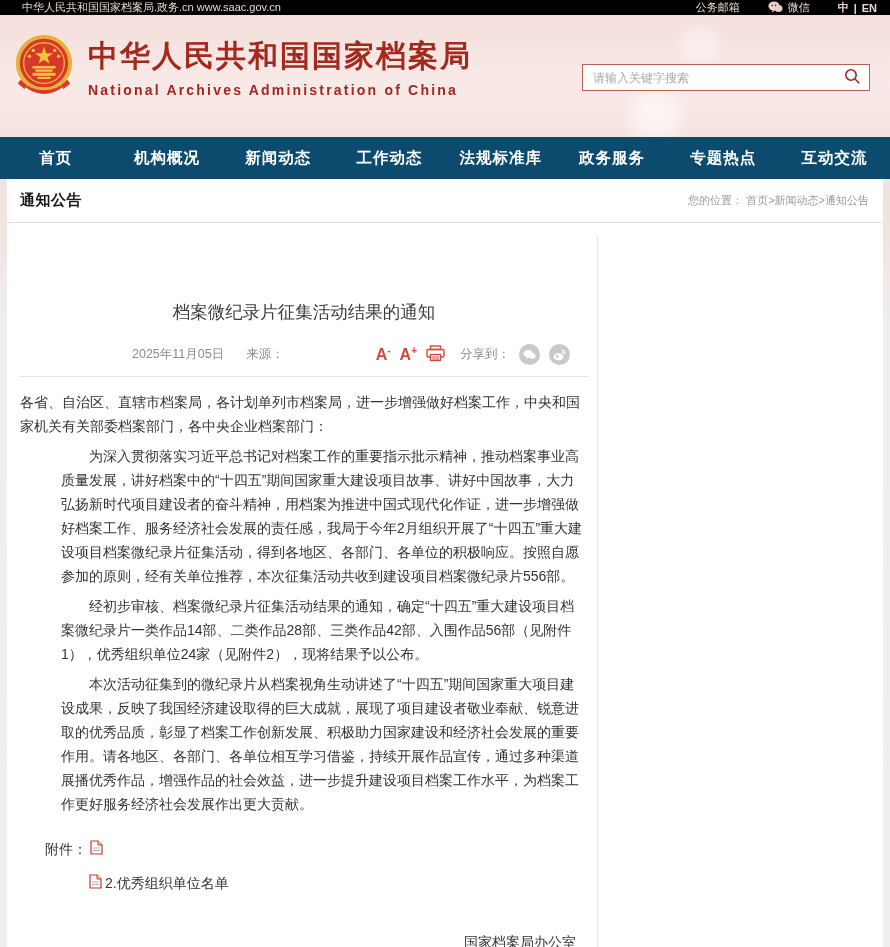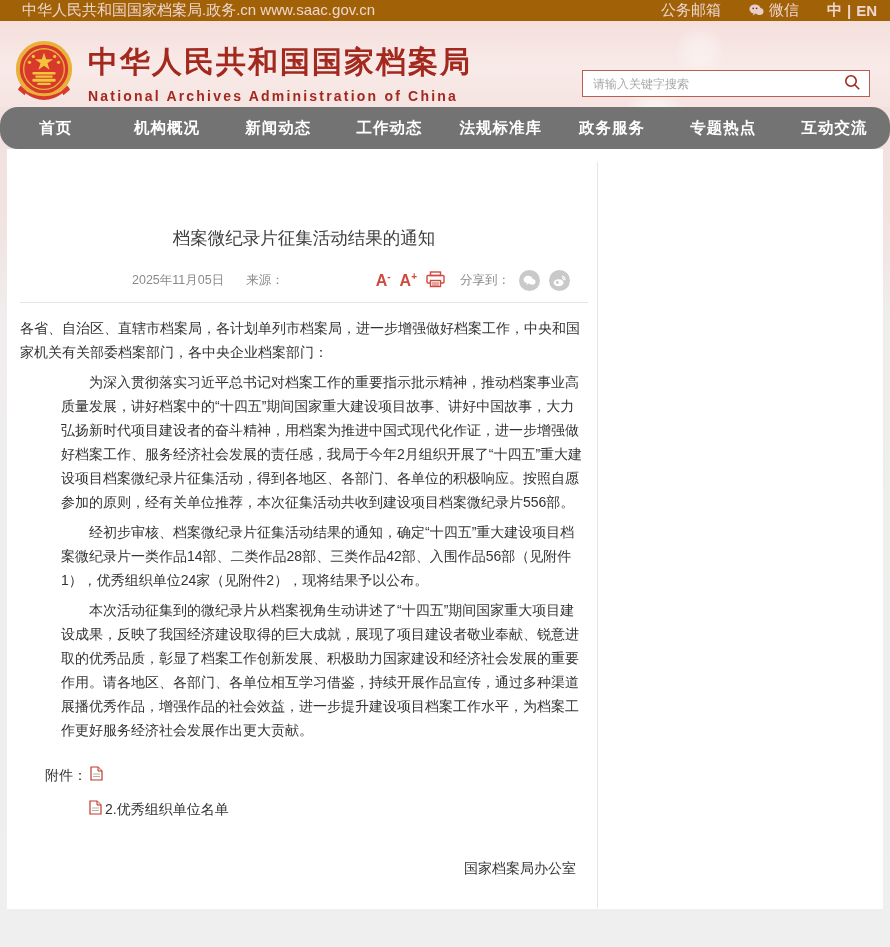--- a/index.html
+++ b/index.html
@@ -1,45 +1,45 @@
 <!DOCTYPE html>
 <html><head>
 <meta charset="utf-8">
 <style>
   * { margin:0; padding:0; box-sizing:border-box; }
   html,body { width:890px; font-family:"Liberation Sans","DejaVu Sans",sans-serif; }
   body { background:linear-gradient(180deg,#f3e1de 0px,#f1e3e0 220px,#efeeed 320px,#efefef 100%); }
   .page { width:890px; height:947px; overflow:hidden; }
 
   
-  .topbar { height:21px; background:#a16207; color:#eed6d0; font-size:15px;
+  .topbar { height:15px; background:#000000; color:#eed6d0; font-size:11px;
     display:flex; justify-content:space-between; align-items:center; padding:0 13px 0 22px; }
   .topbar-right { display:flex; align-items:center; gap:28px; }
   .topbar .wx { display:flex; align-items:center; gap:5px; }
   .lang { display:flex; gap:5px; align-items:center; font-weight:bold; }
 
   
-  .header { height:86px; position:relative;
+  .header { height:122px; position:relative;
     background:
       radial-gradient(circle at 655px 100px, rgba(255,255,255,.55) 0 14px, rgba(255,255,255,0) 34px),
       radial-gradient(circle at 700px 30px, rgba(255,255,255,.35) 0 10px, rgba(255,255,255,0) 26px),
       linear-gradient(180deg,#f4dfdc 0%,#f8eae8 55%,#f5e4e1 100%); }
   .brand { position:absolute; left:13px; top:19px; display:flex; align-items:center; gap:13px; }
   .brand-cn { font-size:30px; font-weight:bold; color:#a3281e; letter-spacing:2px; }
   .brand-en { font-size:14px; font-weight:bold; color:#a3281e; letter-spacing:2.2px; margin-top:5px; }
   .search { position:absolute; right:20px; top:49px; width:288px; height:27px; background:#fff;
     border:1px solid #ba5e53; display:flex; align-items:center; }
   .search input { flex:1; border:0; outline:none; padding:0 10px; font-size:12px; color:#333;
     font-family:inherit; background:transparent; }
   .search input::placeholder { color:#a9a9a9; }
   .search-btn { width:34px; height:100%; border:0; background:transparent; cursor:pointer;
     display:flex; align-items:center; justify-content:center; }
 
   
-  .nav { height:42px; background:#737373;border-radius:18px; }
+  .nav { height:42px; background:#0c4a6e; }
   .nav ul { list-style:none; display:flex; height:100%; }
   .nav li { flex:1; display:flex; align-items:center; justify-content:center;
     color:#fff; font-size:15.5px; font-weight:bold; cursor:pointer; letter-spacing:1px; }
 
   
   .wrapper { width:876px; margin:0 auto; background:#fff; min-height:760px; }
   .crumb-row { height:44px; display:flex; justify-content:space-between; align-items:center;
     padding:0 14px 0 13px; border-bottom:1px solid #e3e3e3; }
   .crumb-row h2 { font-size:15px; color:#1a1a1a; letter-spacing:.5px; }
   .crumb-loc { font-size:11px; color:#999; }
@@ -156,20 +156,27 @@
       <li>工作动态</li>
       <li>法规标准库</li>
       <li>政务服务</li>
       <li>专题热点</li>
       <li>互动交流</li>
     </ul>
   </nav>
 
   <div class="wrapper">
 
+    <div class="crumb-row">
+      <h2>通知公告</h2>
+      <div class="crumb-loc">
+        <span>您的位置：</span>
+        <a>首页&gt;新闻动态&gt;通知公告</a>
+      </div>
+    </div>
 
     <div class="cols">
       <div class="article">
 
         <h1 class="art-title">
           <br>
           <span>档案微纪录片征集活动结果的通知</span>
         </h1>
 
         <div class="meta">

